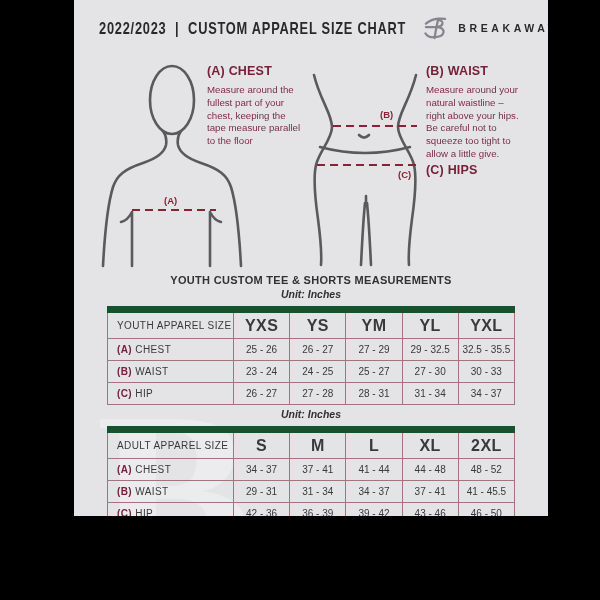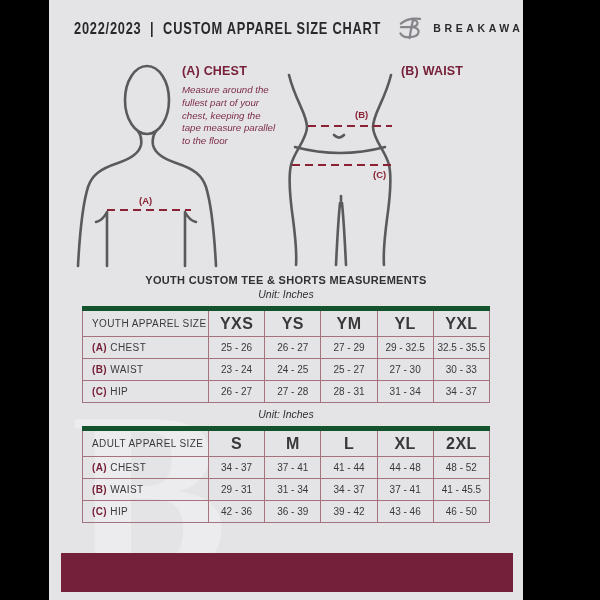--- a/index.html
+++ b/index.html
@@ -1,21 +1,21 @@
 <!DOCTYPE html>
 <html><head>
 <meta charset="utf-8">
 <style>
   html,body{margin:0;padding:0;}
   body{
     width:600px;height:600px;position:relative;background:#000;
     font-family:"Liberation Sans",sans-serif;overflow:hidden;
   }
   .page{
-    position:absolute;left:49px;top:0;width:474px;height:600px;
+    position:absolute;left:74px;top:0;width:474px;height:516px;
     background:#e4e4e6;overflow:hidden;
   }
   
   .header{
     position:absolute;top:0;left:0;right:0;height:56px;z-index:2;
     display:flex;align-items:center;justify-content:space-between;
     padding:0 26px 0 25px;box-sizing:border-box;
   }
   .doc-title{
     font-weight:bold;font-size:13.5px;letter-spacing:0.8px;color:#29292b;
@@ -29,34 +29,34 @@
   .fig path,.fig ellipse{fill:none;stroke:#5a5a5c;stroke-width:2.6;stroke-linecap:round;}
   .fig .dash{stroke:#8a2134;stroke-width:2.2;stroke-dasharray:8 5;}
   .fig .marker{font-family:"Liberation Sans",sans-serif;font-size:9.5px;font-weight:bold;fill:#8a2134;stroke:none;}
   #fig1{left:22px;top:56px;}
   #fig2{left:230px;top:56px;}
   .note{position:absolute;z-index:1;}
   #note-chest{left:133px;top:64px;width:104px;}
   #note-waist{left:352px;top:64px;width:114px;}
   #note-hips{left:352px;top:163px;width:118px;}
   .m-heading{font-size:12.5px;font-weight:bold;color:#772039;margin:0 0 6px 0;letter-spacing:0.2px;}
-  .m-body{font-size:9.7px;font-style:italic;color:#7d2c48;line-height:1.32;white-space:pre-line;}
+  .m-body{font-size:9.7px;color:#7d2c48;line-height:1.32;white-space:pre-line;}
   
   .watermark{
     position:absolute;left:22px;top:378px;z-index:0;line-height:1;
     font-family:"Liberation Serif",serif;font-weight:bold;font-size:235px;
     color:#f4f4f6;opacity:0.55;user-select:none;
   }
   
   .table-block{position:absolute;left:33px;width:408px;text-align:center;z-index:1;}
   #youth-block{top:274px;}
   #adult-block{top:406px;}
   .table-title{font-size:11px;font-weight:bold;color:#313134;letter-spacing:0.3px;}
-  .table-unit{font-size:10.5px;font-style:italic;color:#313134;margin-top:2px;}
-  table{width:408px;border-collapse:collapse;table-layout:fixed;margin-top:6px;border-top:5px solid #14532d;}
+  .table-unit{font-size:10.5px;font-style:italic;color:#313134;margin-top:2px;font-weight:bold;}
+  table{width:408px;border-collapse:collapse;table-layout:fixed;margin-top:6px;border-top:7px solid #14532d;}
   col.c-label{width:126px;}
   th,td{
     border:1.4px solid #a4737d;font-size:10px;color:#39393b;
     padding:0;height:21px;vertical-align:middle;font-weight:normal;
   }
   tr.head th{height:25px;}
   th.label-col,td.label-col{text-align:left;padding-left:9px;letter-spacing:0.4px;}
   th.size-col{font-weight:bold;font-size:16px;letter-spacing:0.4px;}
   td .prefix{color:#772039;font-weight:bold;}
   td .lab{color:#39393b;}
@@ -112,22 +112,29 @@
   <div id="note-chest" class="note">
     <div class="m-heading">(A) CHEST</div>
     <div class="m-body">Measure around the
 fullest part of your
 chest, keeping the
 tape measure parallel
 to the floor</div>
   </div>
   <div id="note-waist" class="note">
     <div class="m-heading">(B) WAIST</div>
+    <div class="m-body">Measure around your
+natural waistline –
+right above your hips.
+Be careful not to
+squeeze too tight to
+allow a little give.</div>
   </div>
   <div id="note-hips" class="note">
+    <div class="m-heading">(C) HIPS</div>
   </div>
 
   <div id="youth-block" class="table-block">
     <div class="table-title">YOUTH CUSTOM TEE &amp; SHORTS MEASUREMENTS</div>
     <div class="table-unit">Unit: Inches</div>
     <table>
       <colgroup>
           <col class="c-label">
           <col>
           <col>

